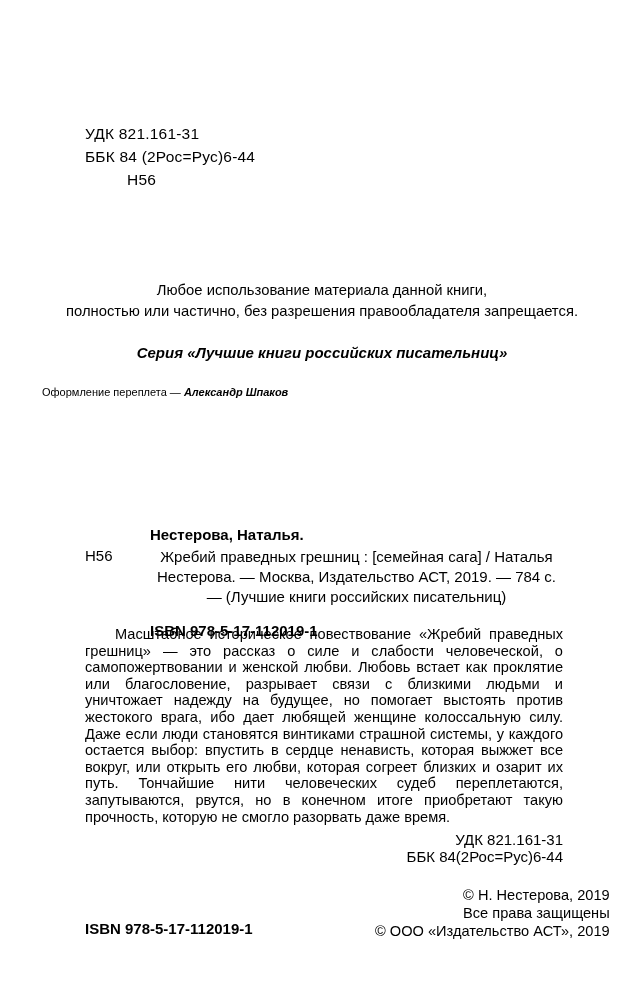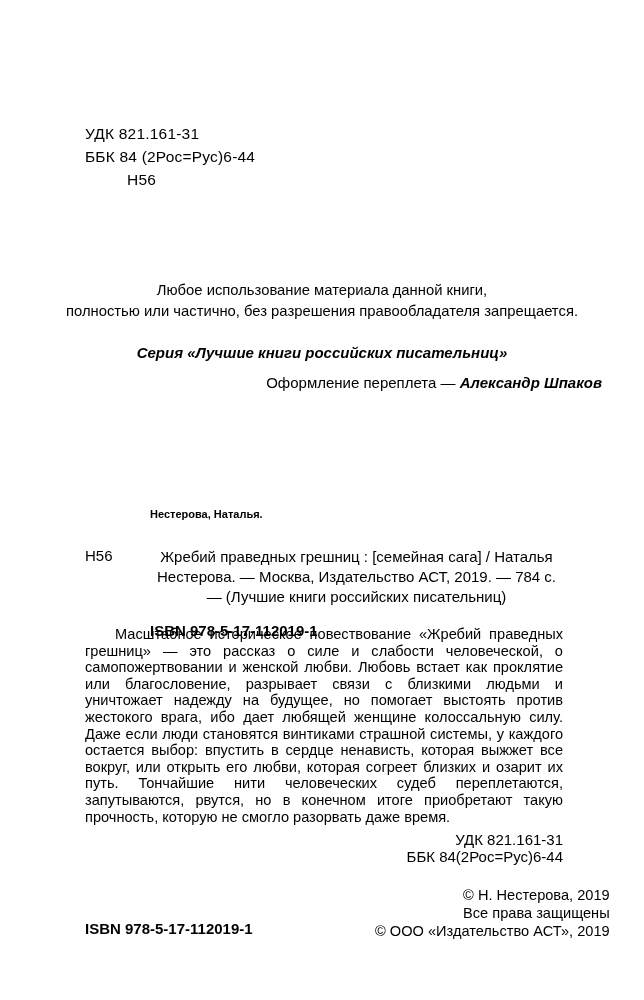--- a/index.html
+++ b/index.html
@@ -46,33 +46,33 @@
     top: 300px;
     width: 560px;
     text-align: center;
     font-style: italic;
     font-weight: bold;
     font-size: 15px;
   }
 
   .design-line {
     left: 42px;
-    top: 330px;
+    top: 342px;
     width: 560px;
-    text-align: right;
-    font-size: 15px;
+    text-align: left;
+    font-size: 11px;
   }
   .design-line .name { font-style: italic; font-weight: bold; }
 
   
   .author-line {
     left: 150px;
-    top: 464px;
+    top: 482px;
     font-weight: bold;
-    font-size: 11px;
+    font-size: 15px;
   }
   .bib-row {
     left: 85px;
     top: 503px;
     width: 478px;
     display: flex;
   }
   .bib-code {
     flex: 0 0 65px;
     font-size: 15px;

